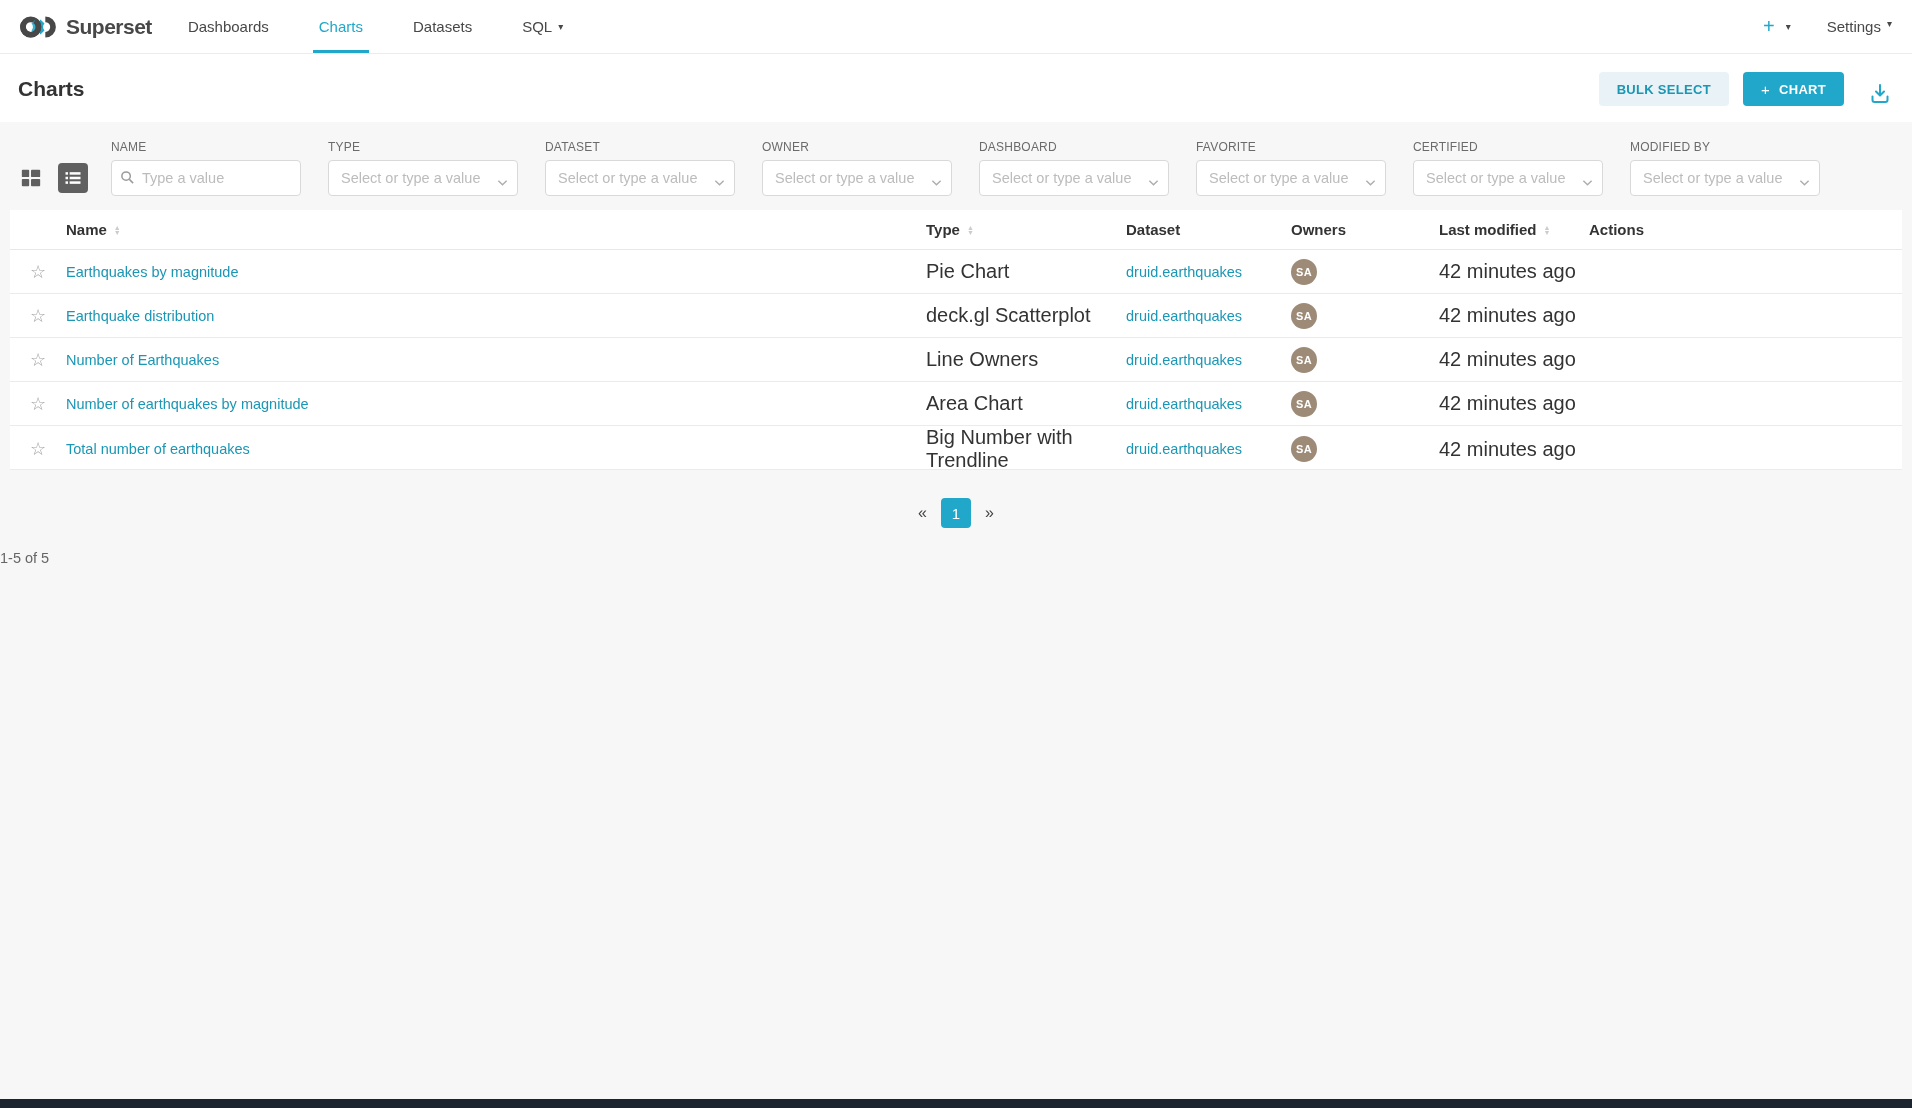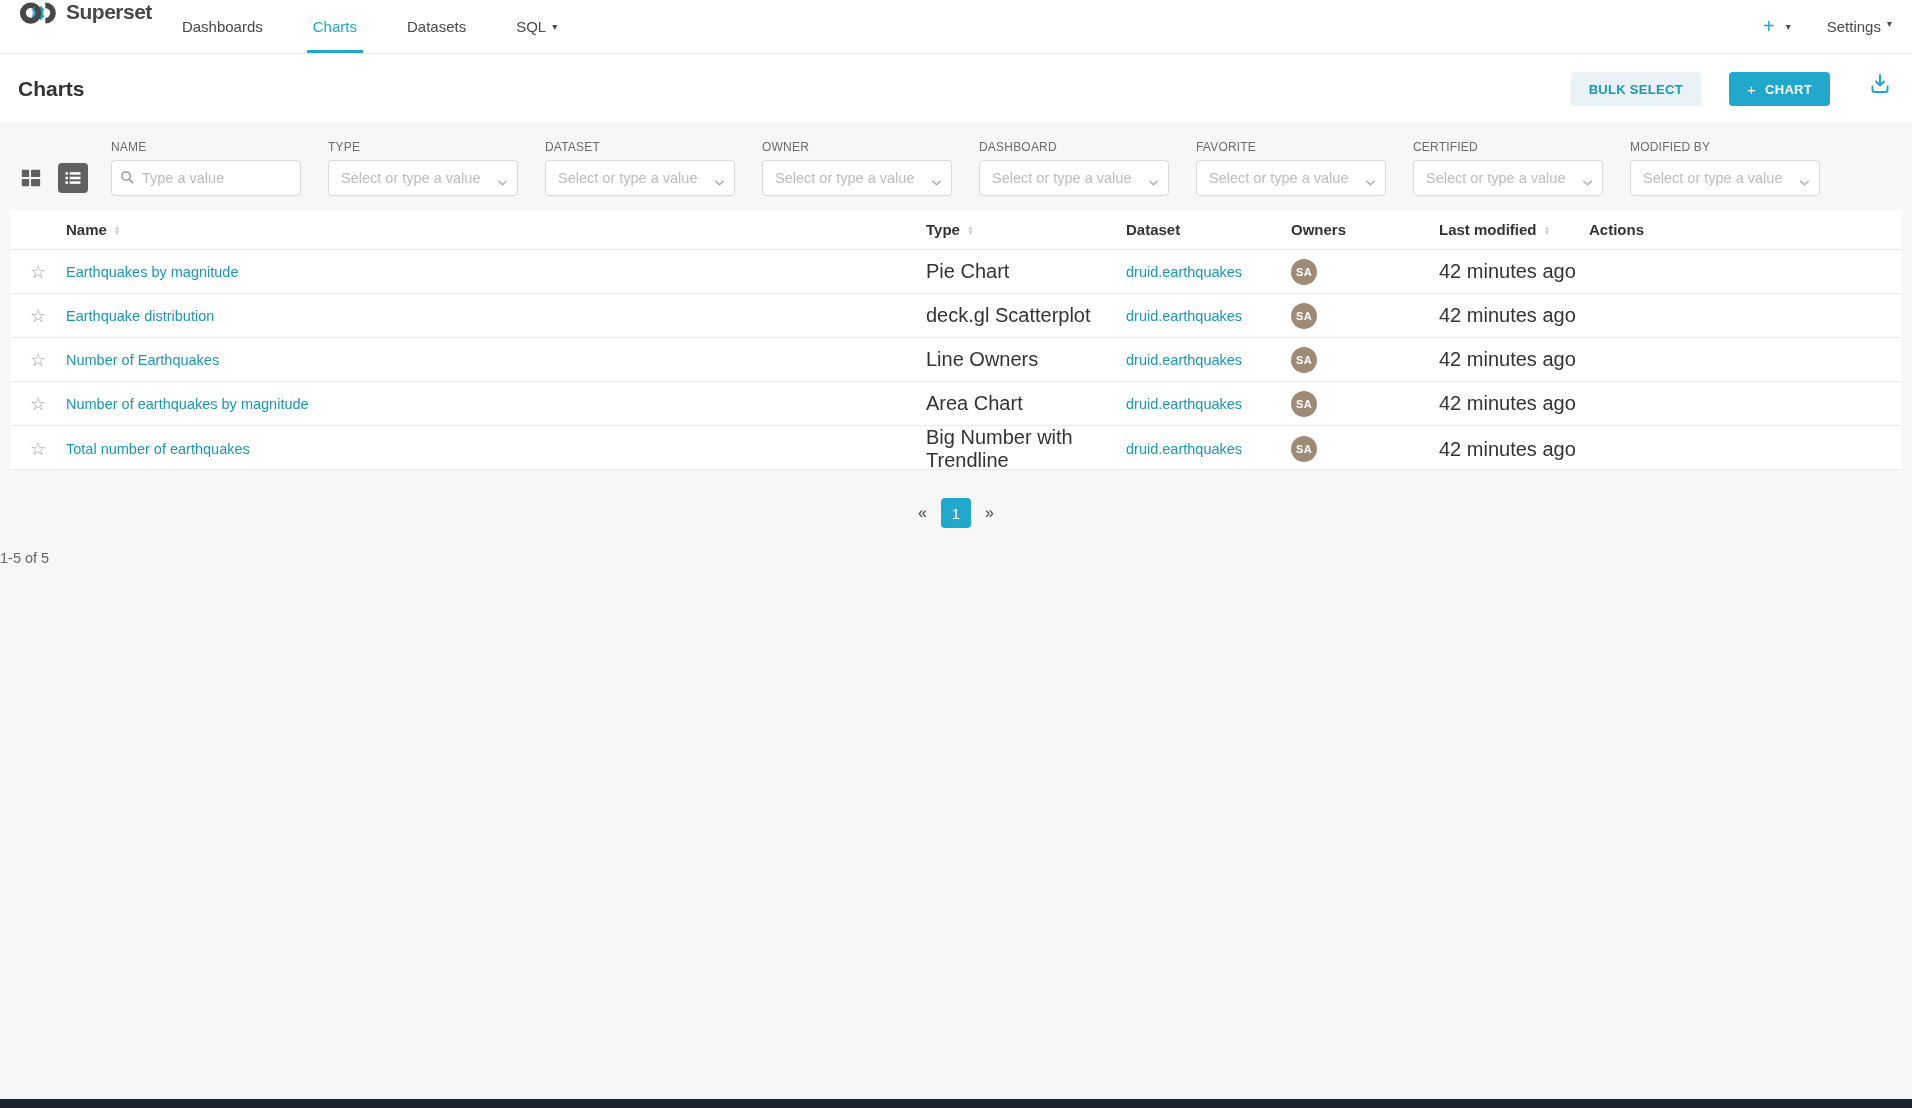--- a/index.html
+++ b/index.html
@@ -9,41 +9,41 @@
     background: #f7f7f7;
     color: #484848;
   }
   .app { width:1912px; height:1108px; background:#f7f7f7; position:relative; overflow:hidden; }
 
   
   .topnav {
     height:54px; background:#fff; border-bottom:1px solid #ececec;
     display:flex; align-items:stretch; padding:0 20px 0 18px;
   }
-  .brand { display:flex; margin-right:24px; cursor:pointer; }
+  .brand { display:flex; align-items:center; margin-right:30px; cursor:pointer; }
   .brand-name { font-size:21px; font-weight:bold; color:#484848; margin-left:8px; letter-spacing:-0.5px; }
   .nav-items { display:flex; align-items:stretch; }
   .nav-item {
     display:flex; align-items:center; padding:12px 6px; margin-right:38px;
     font-size:15px; color:#484848; cursor:pointer; border-bottom:3px solid transparent; border-top:3px solid transparent;
   }
   .nav-item.active { color:#20a7c9; border-bottom-color:#20a7c9; }
   .nav-caret { font-size:10px; margin-left:6px; color:#484848; }
   .topnav-right { margin-left:auto; display:flex; align-items:center; gap:36px; }
   .plus-menu { display:flex; align-items:center; cursor:pointer; }
   .plus-glyph { color:#20a7c9; font-size:20px; font-weight:400; margin-right:5px; }
   .settings-menu { display:flex; align-items:flex-start; font-size:15px; color:#484848; cursor:pointer; }
 
   
   .subheader {
     background:#fff; padding:18px 20px 16px 18px;
     display:flex; align-items:center; justify-content:space-between;
   }
   .page-title { font-size:21px; font-weight:bold; color:#333; }
-  .subheader-actions { display:flex; align-items:flex-start; gap:28px; }
+  .subheader-actions { display:flex; align-items:flex-end; gap:14px; }
   .btn { border:none; border-radius:4px; height:34px; font-family:inherit; cursor:pointer;
          font-size:13px; font-weight:bold; letter-spacing:0.3px; padding:0 18px;
          display:inline-flex; align-items:center; }
   .btn-secondary { background:#e9f3f7; color:#1b96b4; }
   .btn-primary { background:#20a7c9; color:#fff; gap:9px; }
   .btn-primary .btn-plus { font-weight:400; font-size:15px; }
   .export-btn { background:none; border:none; cursor:pointer; margin-left:10px; display:flex; align-items:center; }
 
   
   .filters { display:flex; align-items:flex-end; padding:18px 16px 0 16px; gap:27px; }

